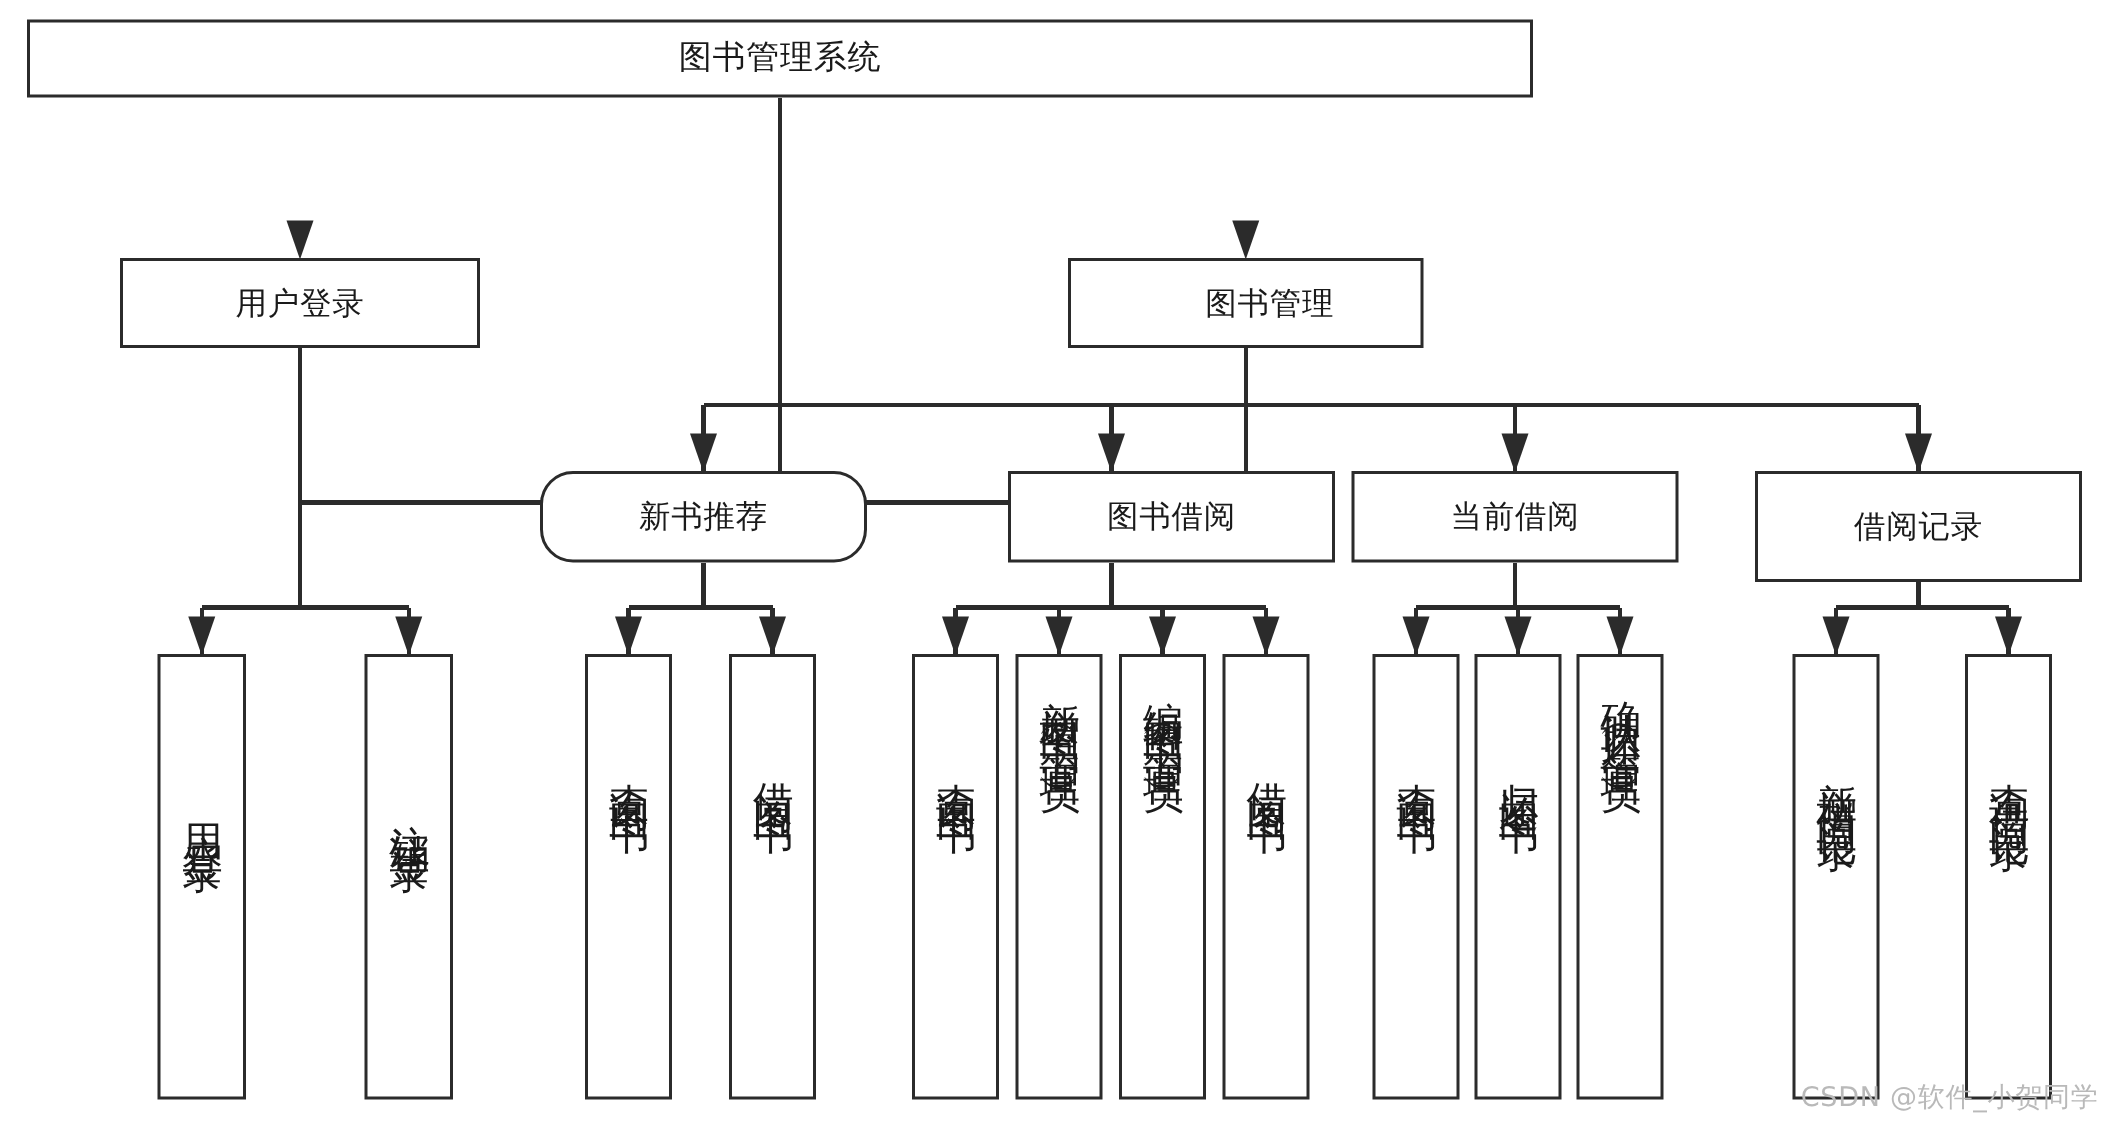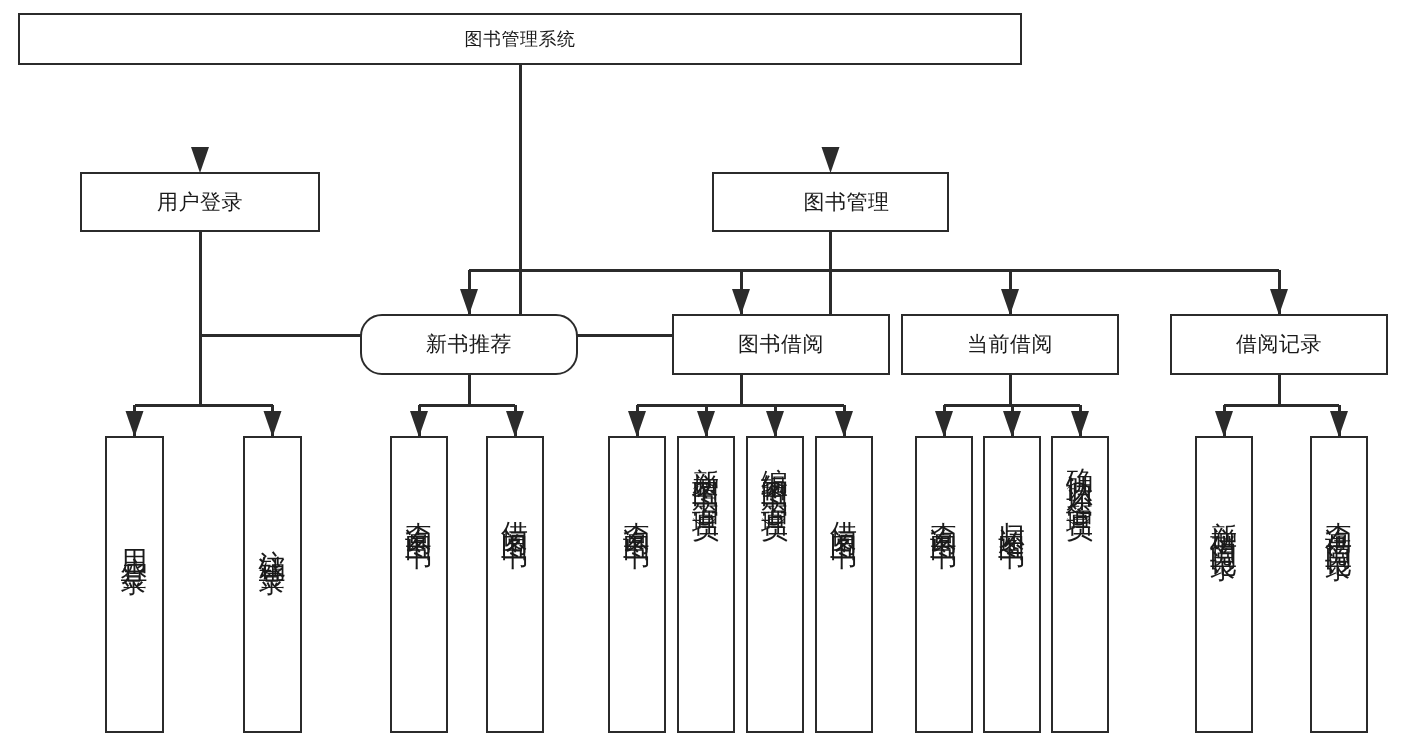--- a/index.html
+++ b/index.html
@@ -41,21 +41,21 @@
     line-height: 1.18;
     white-space: pre-wrap;
     text-align: center;
   }
   
   .node.horiz .node-label {
     font-size: 21px;
     letter-spacing: 0.5px;
   }
   .node.root .node-label {
-    font-size: 18px;
+    font-size: 22px;
   }
   
   .node.vert {
     align-items: flex-start;
     justify-content: center;
     padding-top: 6px;
   }
   .node.vert .node-label {
     writing-mode: vertical-rl;
     text-orientation: upright;
@@ -153,21 +153,21 @@
       </div>
       <div class="node horiz" style="left: 360px; top: 314px; width: 218px; height: 61px; border-radius: 22px;">
         <div class="node-label">新书推荐</div>
       </div>
       <div class="node horiz" style="left: 632px; top: 314px; width: 218px; height: 61px; margin-left: 40px;">
         <div class="node-label">图书借阅</div>
       </div>
       <div class="node horiz" style="left: 901px; top: 314px; width: 218px; height: 61px; align-items: center;">
         <div class="node-label">当前借阅</div>
       </div>
-      <div class="node horiz" style="left: 1170px; top: 314px; width: 218px; height: 61px;">
+      <div class="node horiz" style="left: 1170px; top: 314px; width: 218px; height: 74px;">
         <div class="node-label">借阅记录</div>
       </div>
       <div class="node vert lower" style="left: 105px; top: 436px; width: 59px; height: 297px;">
         <div class="node-label">用户登录</div>
       </div>
       <div class="node vert lower" style="left: 243px; top: 436px; width: 59px; height: 297px;">
         <div class="node-label">注销登录</div>
       </div>
       <div class="node vert mid" style="left: 390px; top: 436px; width: 58px; height: 297px;">
         <div class="node-label">查询图书</div>
@@ -196,13 +196,14 @@
       <div class="node vert top" style="left: 1051px; top: 436px; width: 58px; height: 297px;">
         <div class="node-label">确认归还（管理员）</div>
       </div>
       <div class="node vert mid" style="left: 1195px; top: 436px; width: 58px; height: 297px;">
         <div class="node-label">新增借阅记录</div>
       </div>
       <div class="node vert mid" style="left: 1310px; top: 436px; width: 58px; height: 297px;">
         <div class="node-label">查询借阅记录</div>
       </div>
     </div>
+  <div id="watermark">CSDN @软件_小贺同学</div>
 </div>
 
 </body></html>

